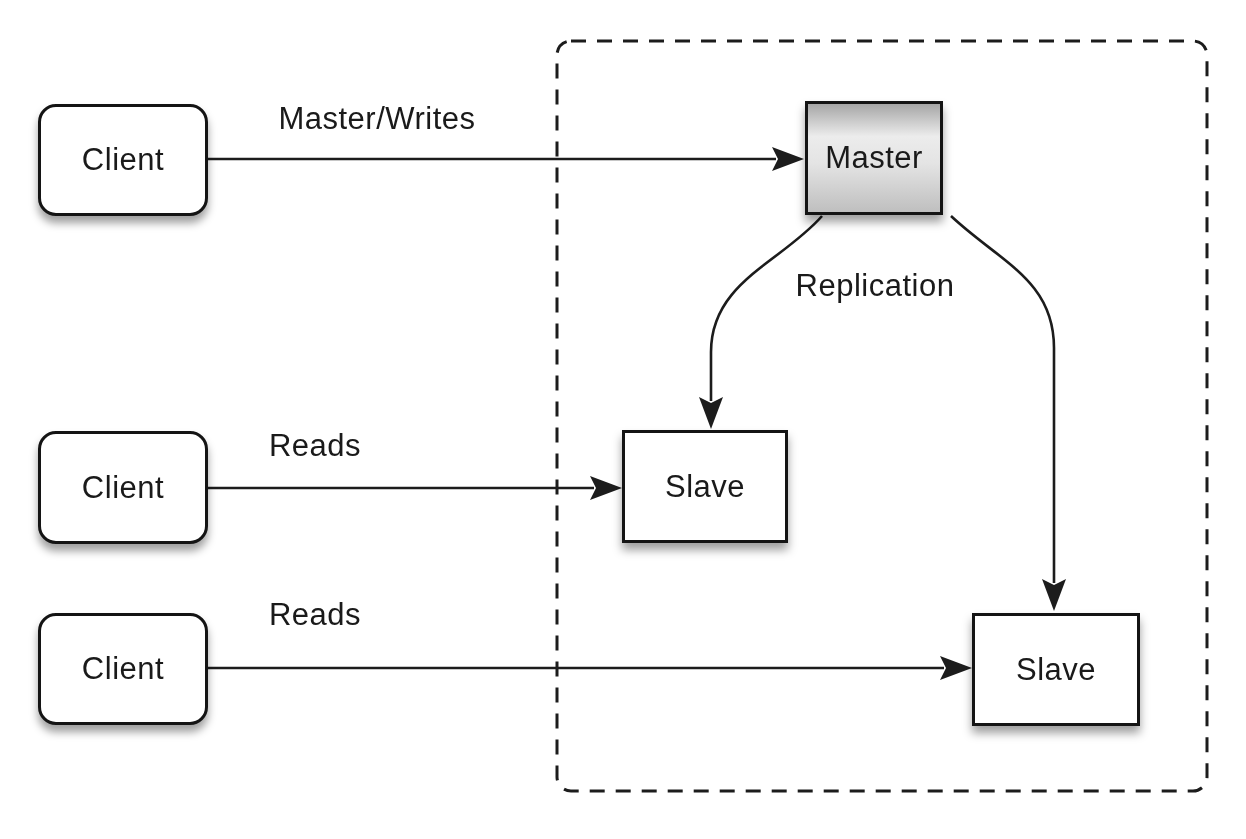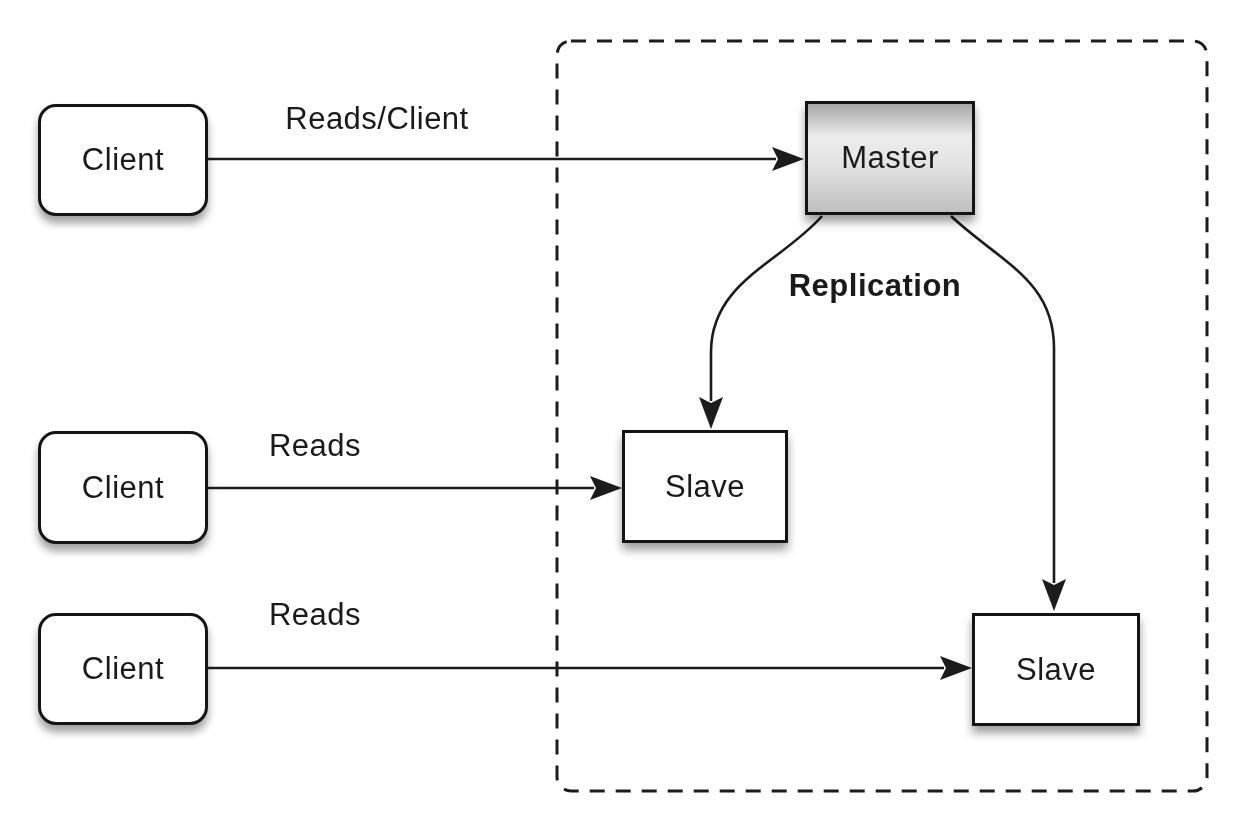--- a/index.html
+++ b/index.html
@@ -90,41 +90,41 @@
     <polygon class="head" points="711,429 699,397 711,403 723,397"></polygon>
 
     <path class="stroke" d="M 951 216 C 1000 262, 1054 280, 1054 348 L 1054 583"></path>
     <polygon class="head" points="1054,611 1042,579 1054,585 1066,579"></polygon>
   </svg>
 
   <div class="node rounded" style="left:38px; top:104px; width:170px; height:112px;">
     <span>Client</span>
   </div>
 
-  <div class="node master" style="left:805px; top:101px; width:170px; height:114px;">
+  <div class="node master" style="left:805px; top:101px; width:138px; height:114px;">
     <span>Master</span>
   </div>
 
   <div class="node rounded" style="left:38px; top:431px; width:170px; height:113px;">
     <span>Client</span>
   </div>
 
   <div class="node" style="left:622px; top:430px; width:166px; height:113px;">
     <span>Slave</span>
   </div>
 
   <div class="node rounded" style="left:38px; top:613px; width:170px; height:112px;">
     <span>Client</span>
   </div>
 
   <div class="node" style="left:972px; top:613px; width:168px; height:113px;">
     <span>Slave</span>
   </div>
 
-  <div class="edge-label" style="left:232px; top:101px; width:290px;">Reads/Client</div>
+  <div class="edge-label" style="left:232px; top:101px; width:290px;">Master/Writes</div>
 
   <div class="edge-label" style="left:210px; top:428px; width:210px;">Reads</div>
 
   <div class="edge-label" style="left:210px; top:597px; width:210px;">Reads</div>
 
-  <div class="edge-label" style="left:745px; top:268px; width:260px;font-weight:bold;">Replication</div>
+  <div class="edge-label" style="left:745px; top:268px; width:260px;">Replication</div>
 
 </div>
 
 </body></html>

